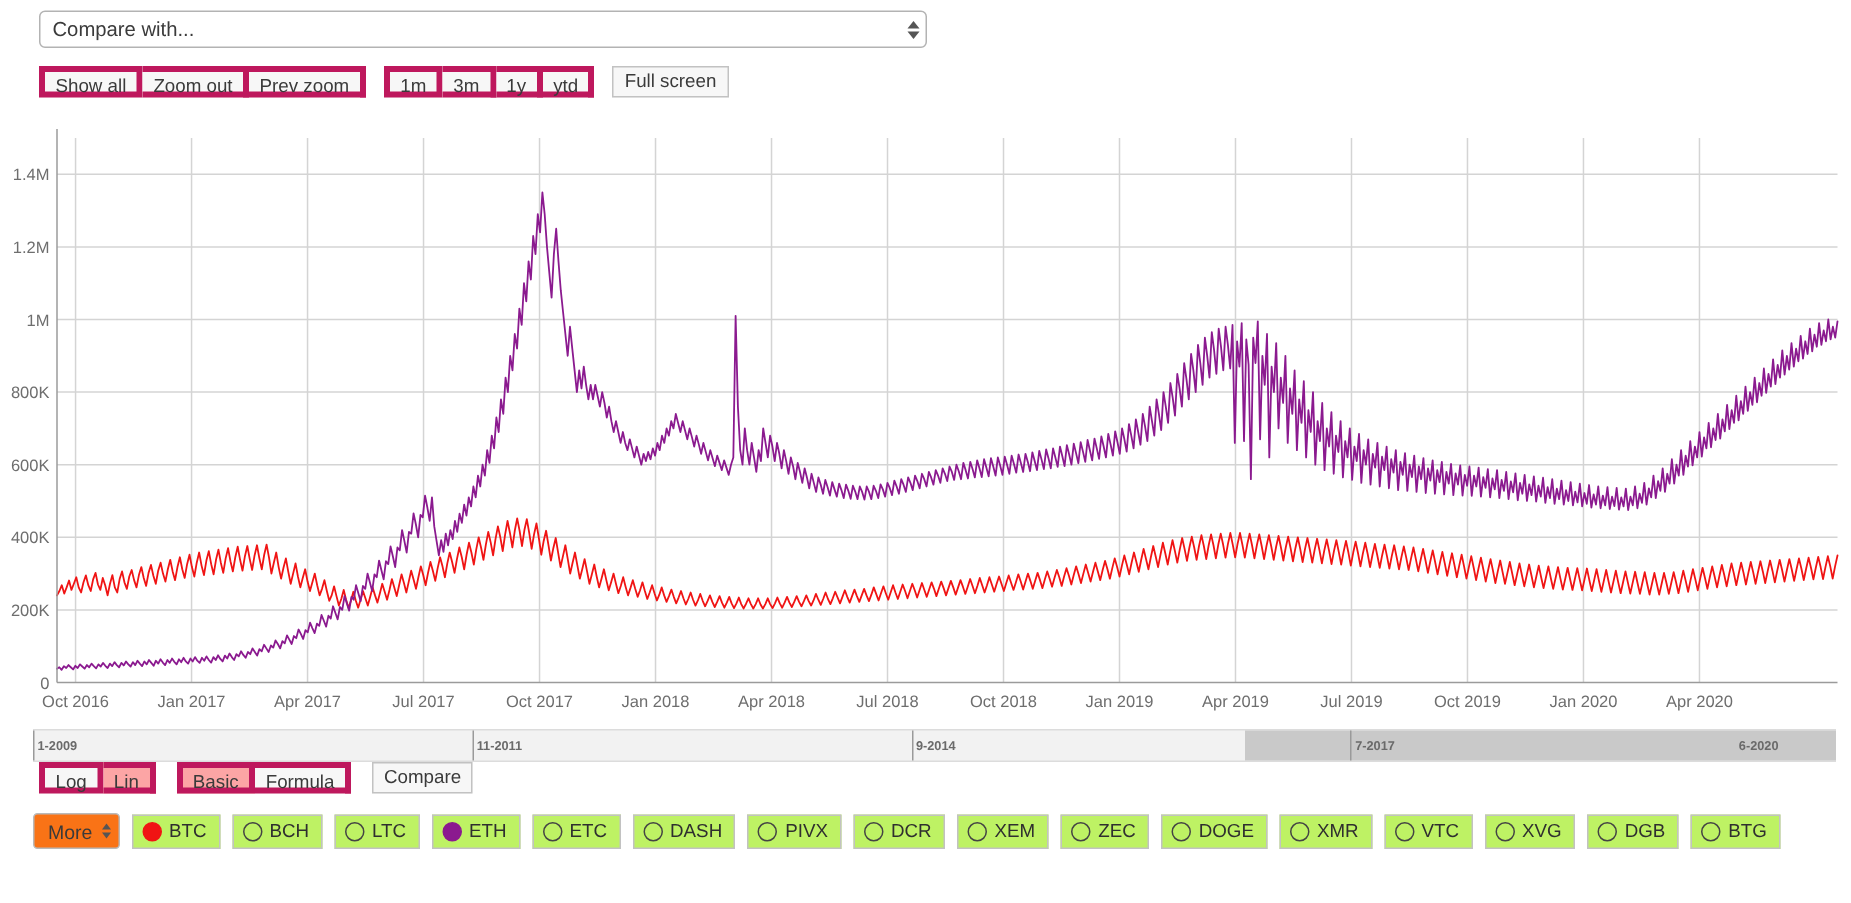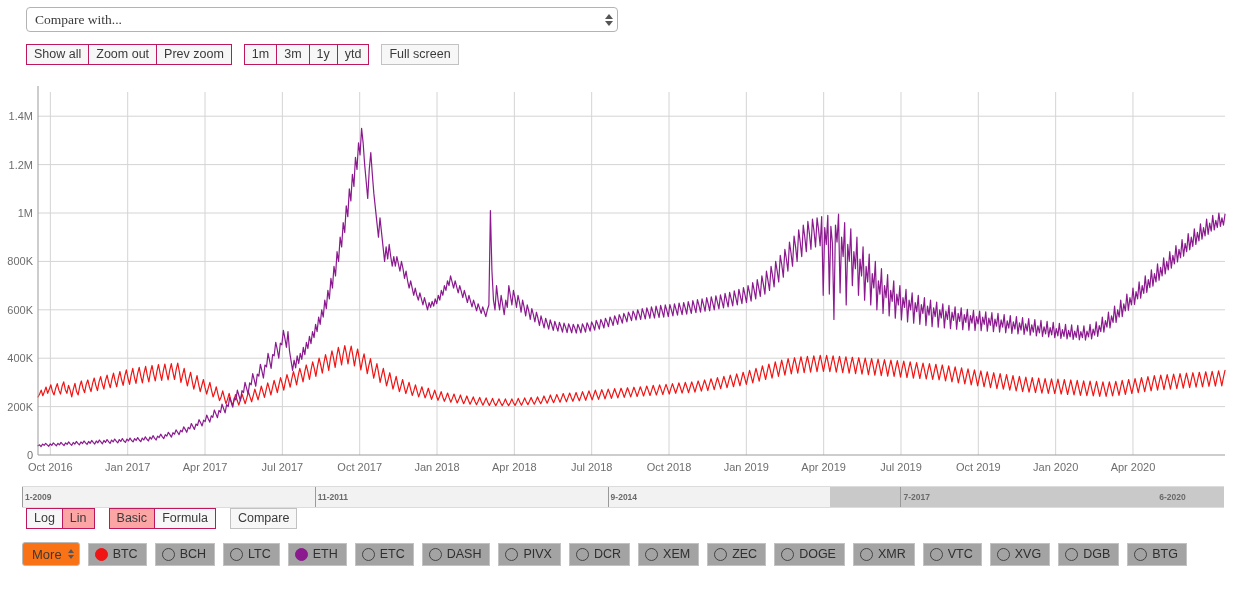--- a/index.html
+++ b/index.html
@@ -29,21 +29,21 @@
     position: relative;
     height: 25px;
     border: 1px solid #b3b3b3;
     border-radius: 4px;
     background: #ffffff;
     display: flex;
     align-items: center;
     box-sizing: border-box;
   }
   .select-box.primary { width: 588px; }
-  .select-box.secondary { width: 592px; font-family: Liberation Serif, serif; }
+  .select-box.secondary { width: 592px; }
   .select-box .sel-text {
     padding-left: 8px;
     font-size: 13.5px;
     color: #3b3b3b;
     white-space: nowrap;
     overflow: hidden;
   }
   .spinner {
     position: absolute;
     right: 4px;
@@ -67,21 +67,21 @@
   
   .toolbar {
     display: flex;
     align-items: center;
     padding-left: 26px;
     height: 28px;
     gap: 12px;
   }
   .btn-group { display: flex; }
   .btn {
-    border: 1px solid #be185d;
+    border: 4px solid #be185d;
     background: #f7f7f7;
     color: #3a3a3a;
     font-size: 12.5px;
     font-family: "Liberation Sans", sans-serif;
     height: 21px;
     line-height: 19px;
     padding: 0 7px;
     box-sizing: border-box;
     white-space: nowrap;
     cursor: pointer;
@@ -143,21 +143,21 @@
     align-items: center;
     padding-left: 22px;
     height: 32px;
     gap: 8px;
   }
   .coin-btn {
     display: flex;
     align-items: center;
     gap: 5px;
     border: 1px solid #c2c2c2;
-    background: #a3a3a3;
+    background: #bef264;
     height: 23px;
     padding: 0 8px 0 6px;
     box-sizing: border-box;
     font-size: 12.5px;
     color: #2f2f2f;
     cursor: pointer;
     white-space: nowrap;
   }
   .dot {
     width: 13px;

